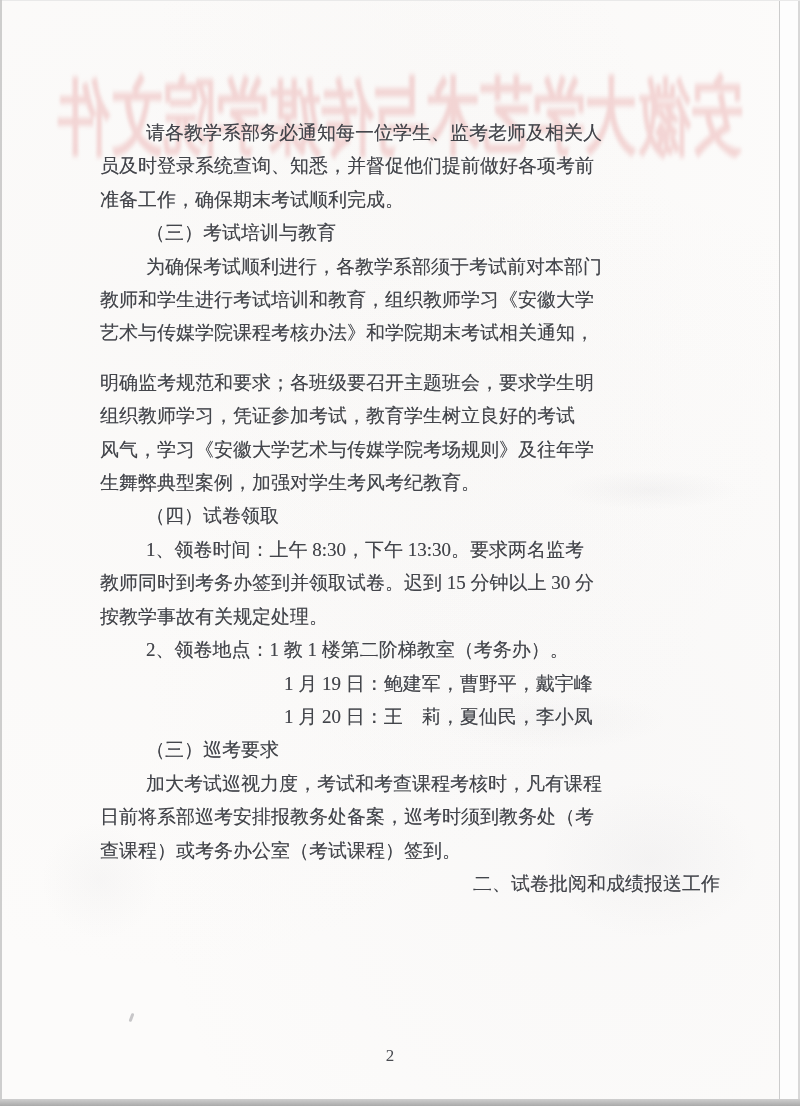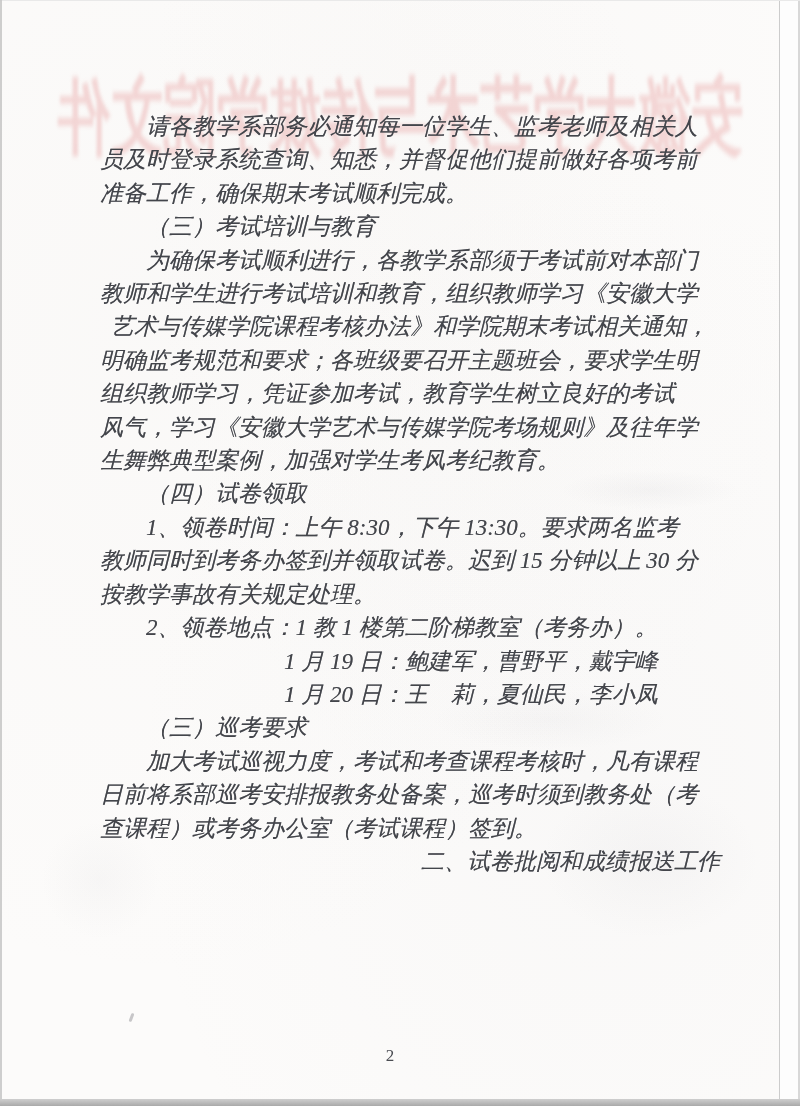--- a/index.html
+++ b/index.html
@@ -40,26 +40,25 @@
   }
   
   .smudge{position:absolute;border-radius:50%;pointer-events:none;}
   .sm1{left:560px;top:470px;width:180px;height:40px;background:radial-gradient(rgba(150,150,160,0.07),transparent 70%);}
   .sm2{left:540px;top:780px;width:220px;height:160px;background:radial-gradient(rgba(150,150,160,0.06),transparent 70%);}
   .sm3{left:40px;top:820px;width:120px;height:120px;background:radial-gradient(rgba(150,150,160,0.05),transparent 70%);}
   .sm4{left:430px;top:690px;width:240px;height:60px;background:radial-gradient(rgba(150,150,160,0.05),transparent 70%);}
   
   .body-text{
     position:absolute;
-    left:100px;top:110px;width:620px;
-    font-size:23px;
+    left:100px;top:116px;width:620px;
+    font-size:19px;
     line-height:33.4px;
     color:#43454b;
     text-shadow:0 0 0.5px rgba(70,72,78,0.55);
-    font-style:italic;
   }
   .line{white-space:nowrap;}
   .page-number{
     position:absolute;
     left:0;top:1046px;width:780px;
     text-align:center;
     font-size:17px;
     color:#4a4c52;
   }
   .speck{
@@ -81,22 +80,22 @@
   <div class="smudge sm3"></div>
   <div class="smudge sm4"></div>
 
   <div class="body-text">
       <div class="line" style="padding-left: 46px;">请各教学系部务必通知每一位学生、监考老师及相关人</div>
       <div class="line" style="padding-left: 0px;">员及时登录系统查询、知悉，并督促他们提前做好各项考前</div>
       <div class="line" style="padding-left: 0px;">准备工作，确保期末考试顺利完成。</div>
       <div class="line" style="padding-left: 46px;">（三）考试培训与教育</div>
       <div class="line" style="padding-left: 46px;">为确保考试顺利进行，各教学系部须于考试前对本部门</div>
       <div class="line" style="padding-left: 0px;">教师和学生进行考试培训和教育，组织教师学习《安徽大学</div>
-      <div class="line" style="padding-left: 0px; text-align: center;">艺术与传媒学院课程考核办法》和学院期末考试相关通知，</div>
-      <div class="line" style="padding-left: 0px;">明确监考规范和要求；各班级要召开主题班会，要求学生明</div>
+      <div class="line" style="padding-left: 0px;">艺术与传媒学院课程考核办法》和学院期末考试相关通知，</div>
+      <div class="line" style="padding-left: 0px; margin-top: 16px;">明确监考规范和要求；各班级要召开主题班会，要求学生明</div>
       <div class="line" style="padding-left: 0px;">组织教师学习，凭证参加考试，教育学生树立良好的考试</div>
       <div class="line" style="padding-left: 0px;">风气，学习《安徽大学艺术与传媒学院考场规则》及往年学</div>
       <div class="line" style="padding-left: 0px;">生舞弊典型案例，加强对学生考风考纪教育。</div>
       <div class="line" style="padding-left: 46px;">（四）试卷领取</div>
       <div class="line" style="padding-left: 46px;">1、领卷时间：上午 8:30，下午 13:30。要求两名监考</div>
       <div class="line" style="padding-left: 0px;">教师同时到考务办签到并领取试卷。迟到 15 分钟以上 30 分</div>
       <div class="line" style="padding-left: 0px;">按教学事故有关规定处理。</div>
       <div class="line" style="padding-left: 46px;">2、领卷地点：1 教 1 楼第二阶梯教室（考务办）。</div>
       <div class="line" style="padding-left: 184px;">1 月 19 日：鲍建军，曹野平，戴宇峰</div>
       <div class="line" style="padding-left: 184px;">1 月 20 日：王　莉，夏仙民，李小凤</div>

